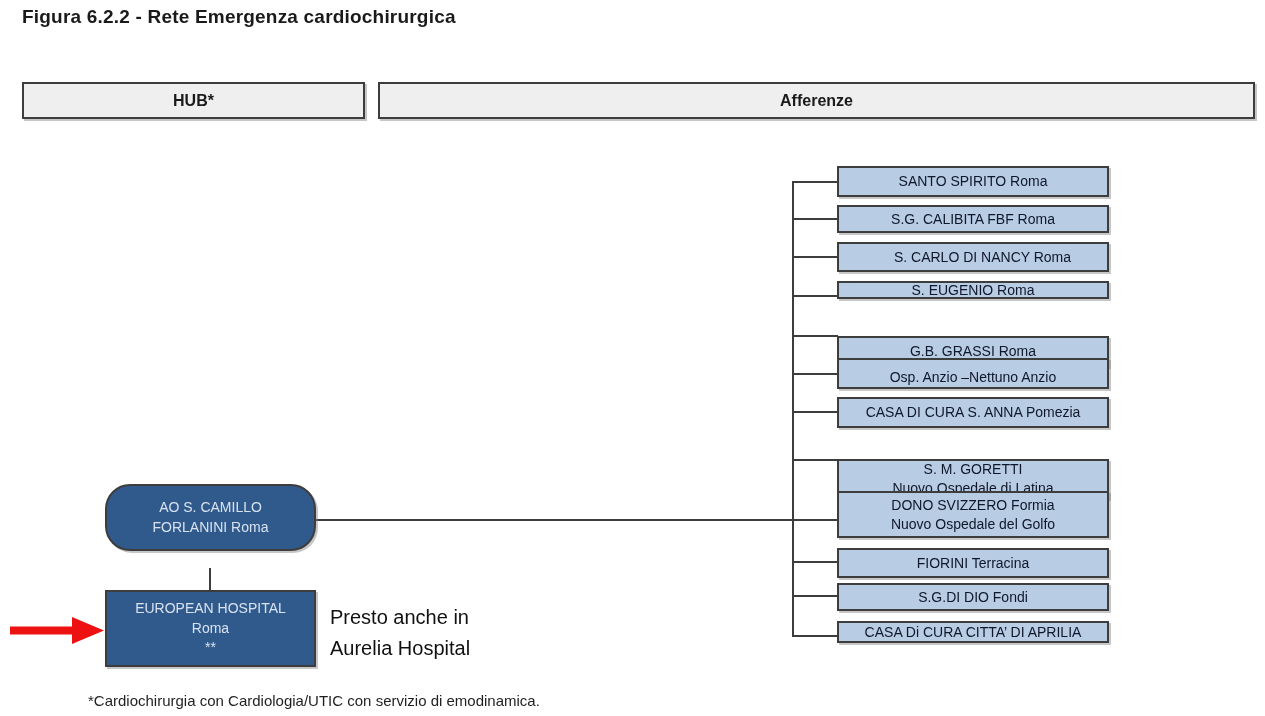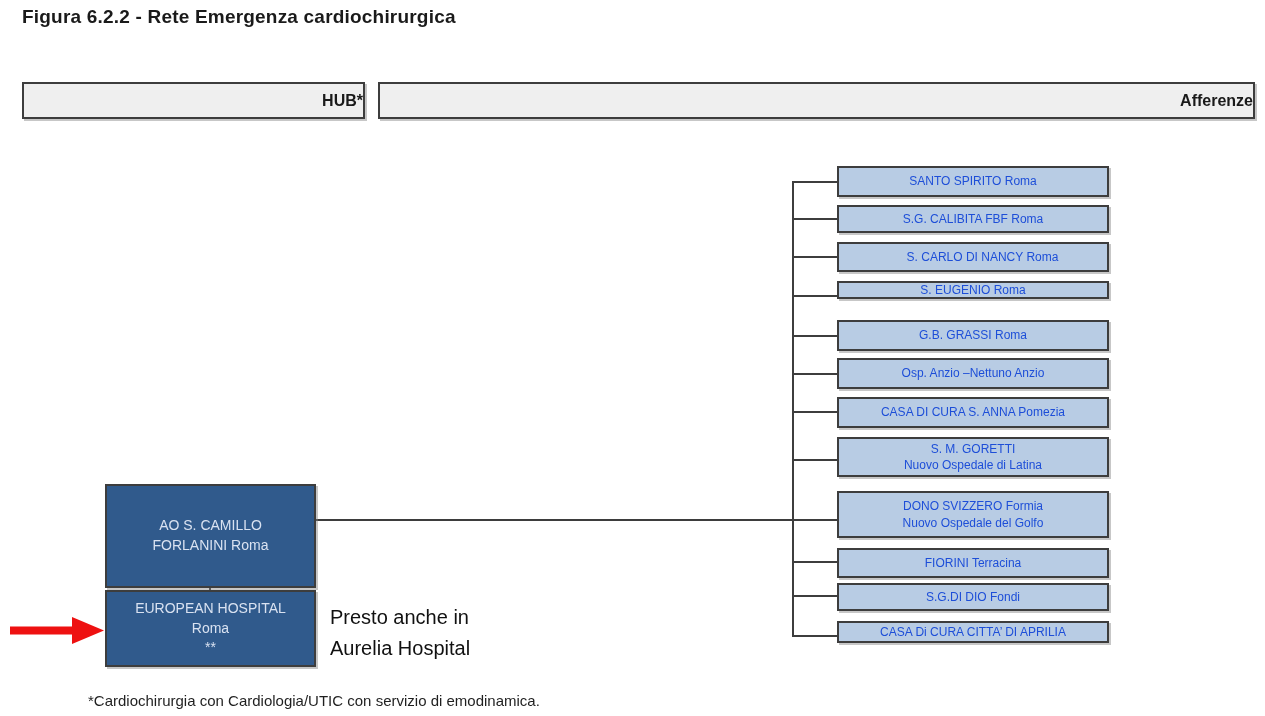--- a/index.html
+++ b/index.html
@@ -22,33 +22,33 @@
   .fig-title{
     position:absolute;left:22px;top:6px;
     font-size:19px;font-weight:bold;color:#1a1a1a;
     letter-spacing:0.2px;
   }
   .col-header{
     position:absolute;top:82px;height:37px;
     background:var(--header-fill);
     border:2px solid var(--border);
     box-shadow:2px 2px 0 rgba(130,130,130,0.45);
-    display:flex;align-items:center;justify-content:flex-end;
+    display:flex;align-items:center;justify-content:center;
     font-size:16px;font-weight:bold;color:#1a1a1a;
   }
   .hdr-hub{left:22px;width:343px;}
   .hdr-aff{left:378px;width:877px;}
   .line{position:absolute;background:var(--line);}
   .aff-box{
     position:absolute;left:837px;width:272px;
     background:var(--afferenze-fill);
     border:2px solid var(--border);
     box-shadow:2px 2px 0 rgba(130,130,130,0.45);
     display:flex;flex-direction:column;align-items:center;justify-content:center;
-    font-size:12px;color:#1d4ed8;text-align:center;line-height:1.35;
+    font-size:14px;color:#0f172a;text-align:center;line-height:1.35;
   }
   .hub-box{
     position:absolute;left:105px;width:211px;
     background:var(--hub-fill);
     border:2px solid var(--border);
     box-shadow:2px 2px 0 rgba(130,130,130,0.45);
     display:flex;flex-direction:column;align-items:center;justify-content:center;
     font-size:14px;color:#d9e2f1;text-align:center;line-height:1.4;
   }
   .annotation{
@@ -86,21 +86,21 @@
   <div class="line" style="left:792px;top:295px;width:46px;height:2px;"></div>
   <div class="line" style="left:792px;top:335px;width:46px;height:2px;"></div>
   <div class="line" style="left:792px;top:373px;width:46px;height:2px;"></div>
   <div class="line" style="left:792px;top:411px;width:46px;height:2px;"></div>
   <div class="line" style="left:792px;top:459px;width:46px;height:2px;"></div>
   <div class="line" style="left:792px;top:561px;width:46px;height:2px;"></div>
   <div class="line" style="left:792px;top:595px;width:46px;height:2px;"></div>
   <div class="line" style="left:792px;top:635px;width:46px;height:2px;"></div>
   <div class="line" style="left:209px;top:568px;width:2px;height:22px;"></div>
 
-  <div class="hub-box" style="top:484px;height:104px;">
+  <div class="hub-box" style="top:484px;height:67px;border-radius:25px;">
     <div>AO S. CAMILLO</div>
     <div>FORLANINI Roma</div>
   </div>
   <div class="hub-box" style="top:590px;height:77px;">
     <div>EUROPEAN HOSPITAL</div>
     <div>Roma</div>
     <div>**</div>
   </div>
 
   <div class="aff-box" style="top:166px;height:31px;">
@@ -108,30 +108,30 @@
   </div>
   <div class="aff-box" style="top:205px;height:28px;">
     <div>S.G. CALIBITA FBF Roma</div>
   </div>
   <div class="aff-box" style="top:242px;height:30px;padding-left:19px;">
     <div>S. CARLO DI NANCY Roma</div>
   </div>
   <div class="aff-box" style="top:281px;height:18px;">
     <div>S. EUGENIO Roma</div>
   </div>
-  <div class="aff-box" style="top:320px;height:31px;">
+  <div class="aff-box" style="top:336px;height:31px;">
     <div>G.B. GRASSI Roma</div>
   </div>
-  <div class="aff-box" style="top:358px;height:31px;">
+  <div class="aff-box" style="top:358px;height:31px;justify-content:flex-end;">
     <div>Osp. Anzio –Nettuno Anzio</div>
   </div>
   <div class="aff-box" style="top:397px;height:31px;">
     <div>CASA DI CURA S. ANNA Pomezia</div>
   </div>
-  <div class="aff-box" style="top:437px;height:40px;">
+  <div class="aff-box" style="top:459px;height:40px;">
     <div>S. M. GORETTI</div>
     <div>Nuovo Ospedale di Latina</div>
   </div>
   <div class="aff-box" style="top:491px;height:47px;">
     <div>DONO SVIZZERO Formia</div>
     <div>Nuovo Ospedale del Golfo</div>
   </div>
   <div class="aff-box" style="top:548px;height:30px;">
     <div>FIORINI Terracina</div>
   </div>

